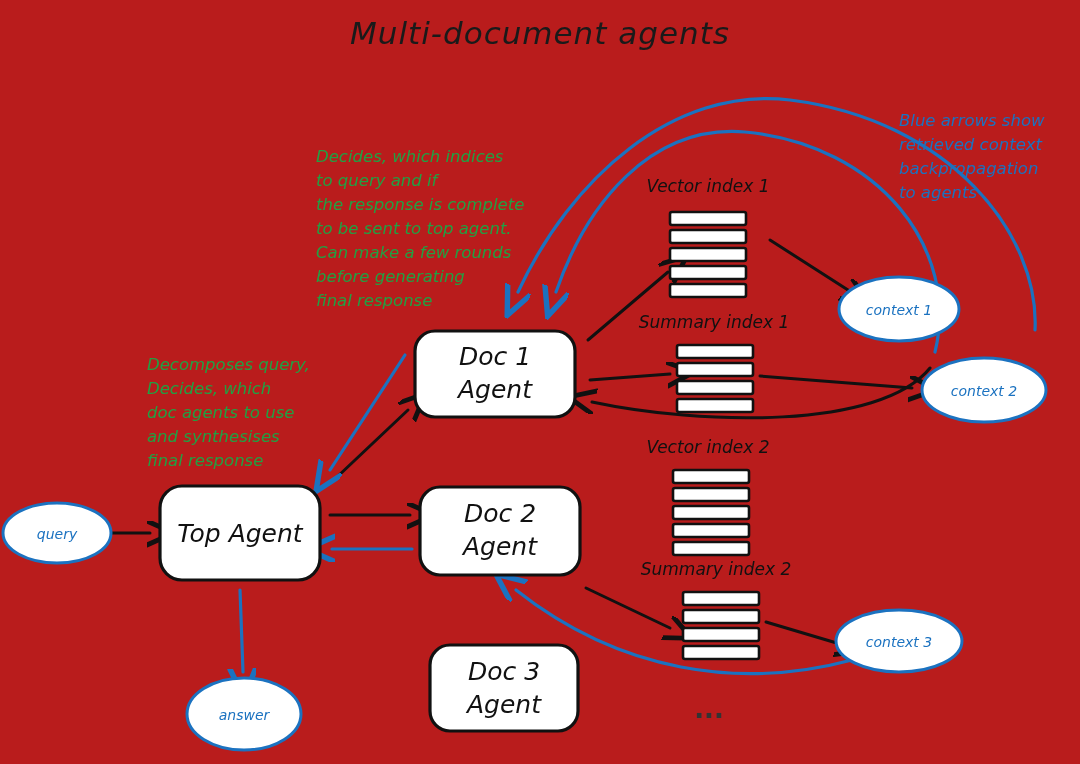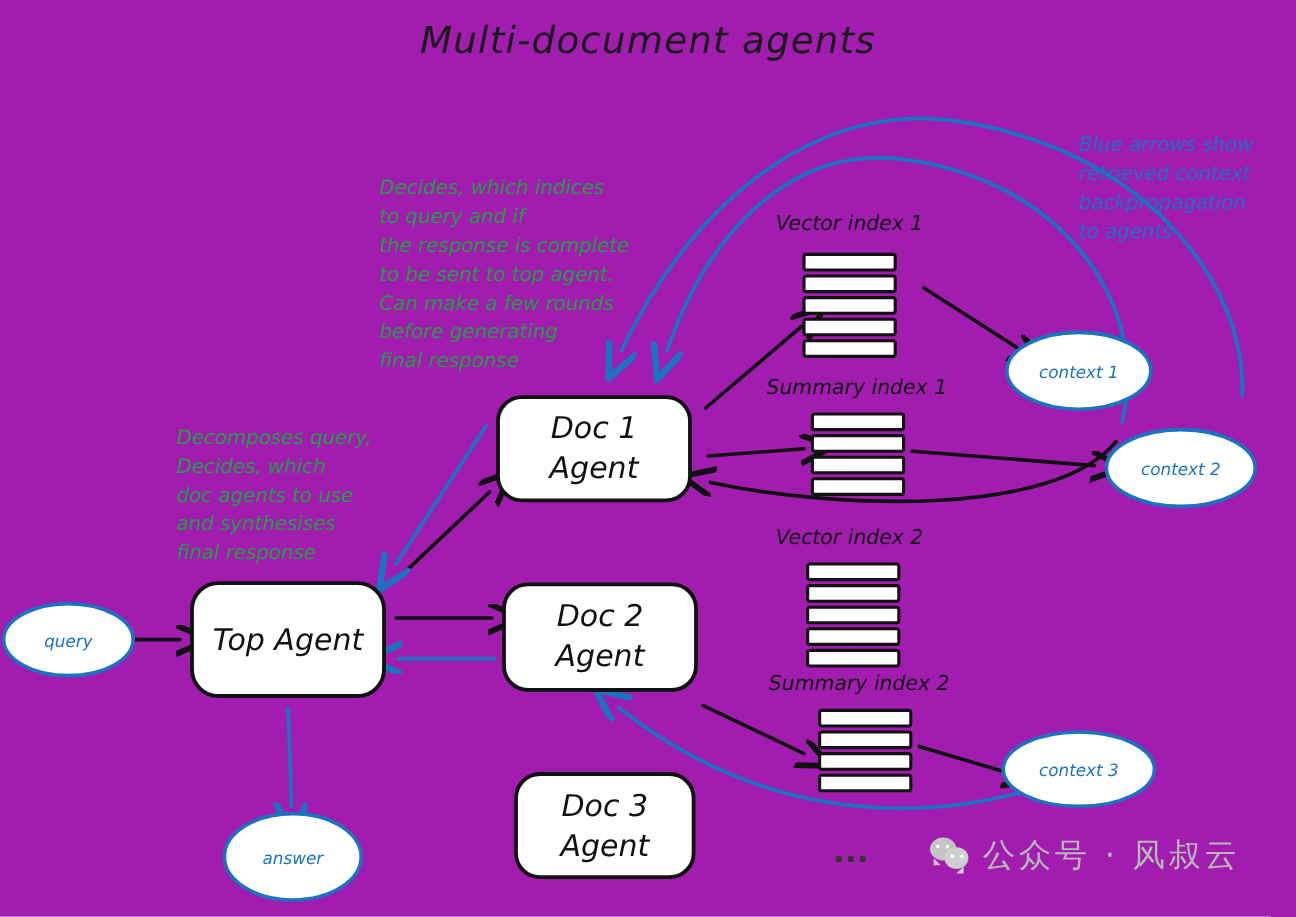--- a/index.html
+++ b/index.html
@@ -7,21 +7,21 @@
     padding: 0;
     background: #ffffff;
   }
   body {
     font-family: "DejaVu Sans", sans-serif;
   }
   #canvas {
     position: relative;
     width: 1080px;
     height: 764px;
-    background: #a21caf;
+    background: #b91c1c;
     overflow: hidden;
   }
   svg.layer {
     position: absolute;
     left: 0;
     top: 0;
     width: 1080px;
     height: 764px;
   }
   .hand {
@@ -300,25 +300,14 @@
     </g>
 
     <g>
       <text class="hand bluetxt" x="899" y="126">Blue arrows show</text>
       <text class="hand bluetxt" x="899" y="150">retrieved context</text>
       <text class="hand bluetxt" x="899" y="174">backpropagation</text>
       <text class="hand bluetxt" x="899" y="198">to agents</text>
     </g>
   </svg>
 
-  <div class="wm" style="left:775px; top:695px;">
-    <span class="wm-icon">
-      <span class="b1"></span>
-      <span class="b2"></span>
-      <i style="left:5px; top:6px;"></i>
-      <i style="left:13px; top:6px;"></i>
-      <i style="left:17px; top:14px;"></i>
-      <i style="left:25px; top:14px;"></i>
-    </span>
-    <span>公众号 · 风叔云</span>
-  </div>
 
 </div>
 
 </body></html>

